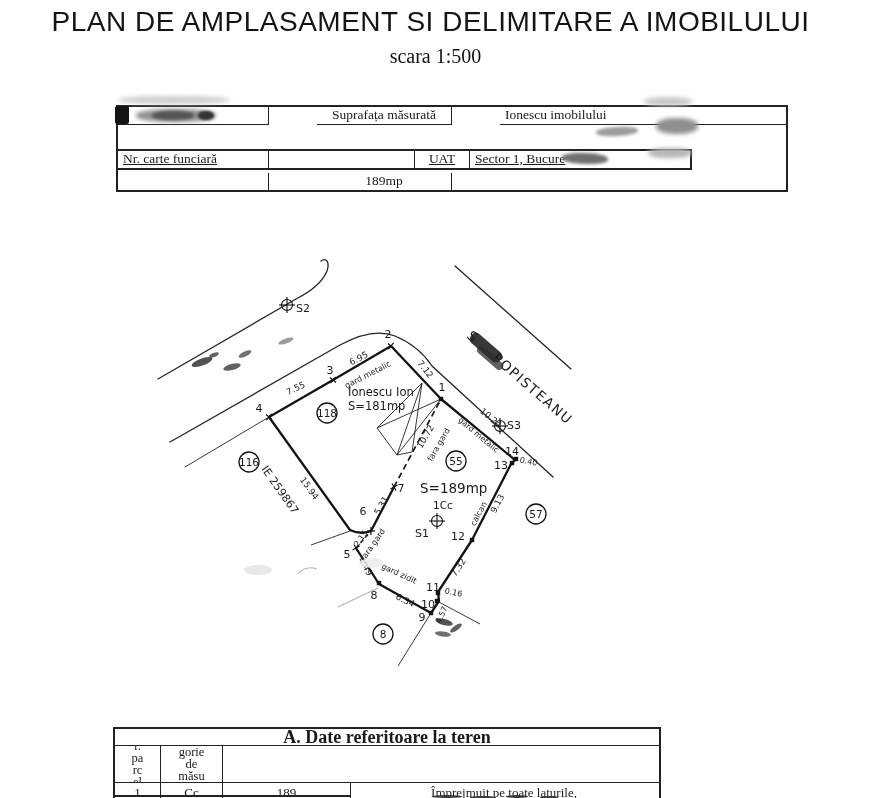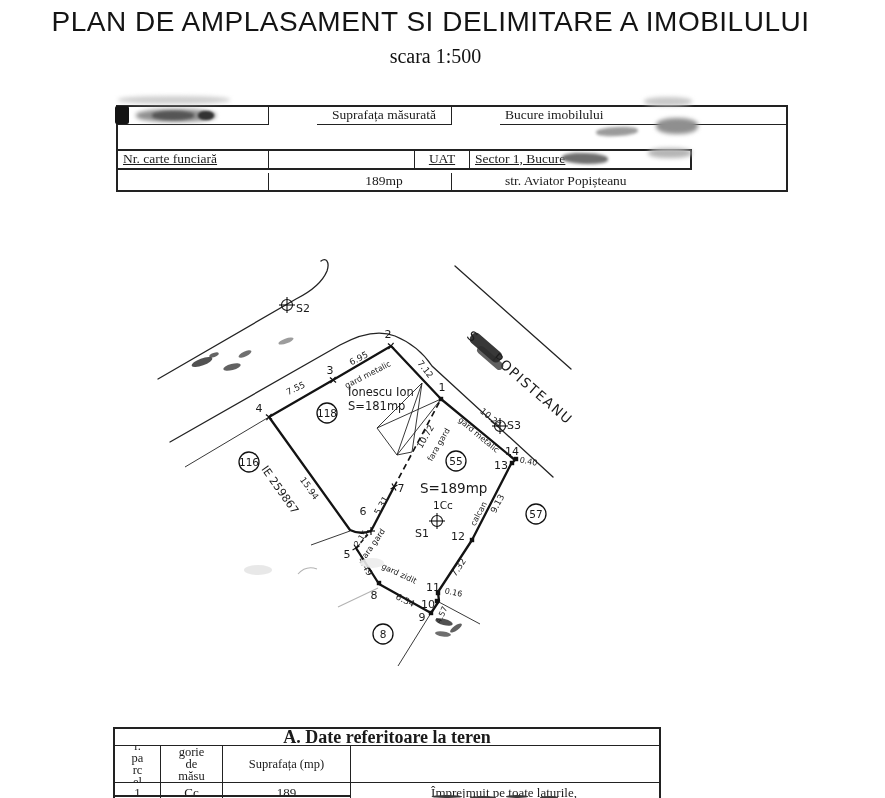--- a/index.html
+++ b/index.html
@@ -63,24 +63,23 @@
 <body>
 
 <div id="page">
 
   <div id="doc-title">PLAN DE AMPLASAMENT SI DELIMITARE A IMOBILULUI</div>
   <div id="doc-scale">scara 1:500</div>
 
   <div id="t1" class="cadtable">
     <div class="cell br bb"></div>
     <div class="cell br bb center">Suprafața măsurată</div>
-    <div class="cell bb pad">Bucure imobilului</div>
+    <div class="cell bb pad">Ionescu imobilului</div>
     <div class="cell br"></div>
     <div class="cell br center">189mp</div>
-    <div class="cell pad">str. Aviator Popișteanu</div>
   </div>
 
   <div id="t2" class="cadtable">
     <div class="cell br pad">Nr. carte funciară</div>
     <div class="cell br"></div>
     <div class="cell br center">UAT</div>
     <div class="cell pad">Sector 1, Bucure</div>
   </div>
 
   <svg id="plan-svg" viewBox="0 0 885 798">
@@ -249,21 +248,20 @@
   <div class="smudge" style="left:596px;top:127px;width:42px;height:9px;background:#9b9b9b;filter:blur(1.5px);transform:rotate(-3deg);"></div>
   <div class="smudge" style="left:656px;top:118px;width:42px;height:16px;background:#8f8f8f;filter:blur(2px);"></div>
   <div class="smudge" style="left:562px;top:153px;width:46px;height:11px;background:#6f6f6f;filter:blur(1.5px);transform:rotate(2deg);"></div>
   <div class="smudge" style="left:648px;top:148px;width:44px;height:10px;background:#b5b5b5;filter:blur(2px);"></div>
 
   <div id="t3">
     <div id="t3-title">A. Date referitoare la teren</div>
     <div class="t3row" id="t3-heads">
       <div class="cell br">Nr. parcelă</div>
       <div class="cell br">Categorie de măsurată</div>
-      <div class="cell br">Suprafața (mp)</div>
     </div>
     <div class="t3row" id="t3-data">
       <div class="cell br center">1</div>
       <div class="cell br center">Cc</div>
       <div class="cell br center">189</div>
       <div class="cell center">Împrejmuit pe toate laturile,</div>
     </div>
   </div>
 
   <div style="position:absolute;left:113px;top:795px;width:238px;height:2px;background:#222;"></div>

